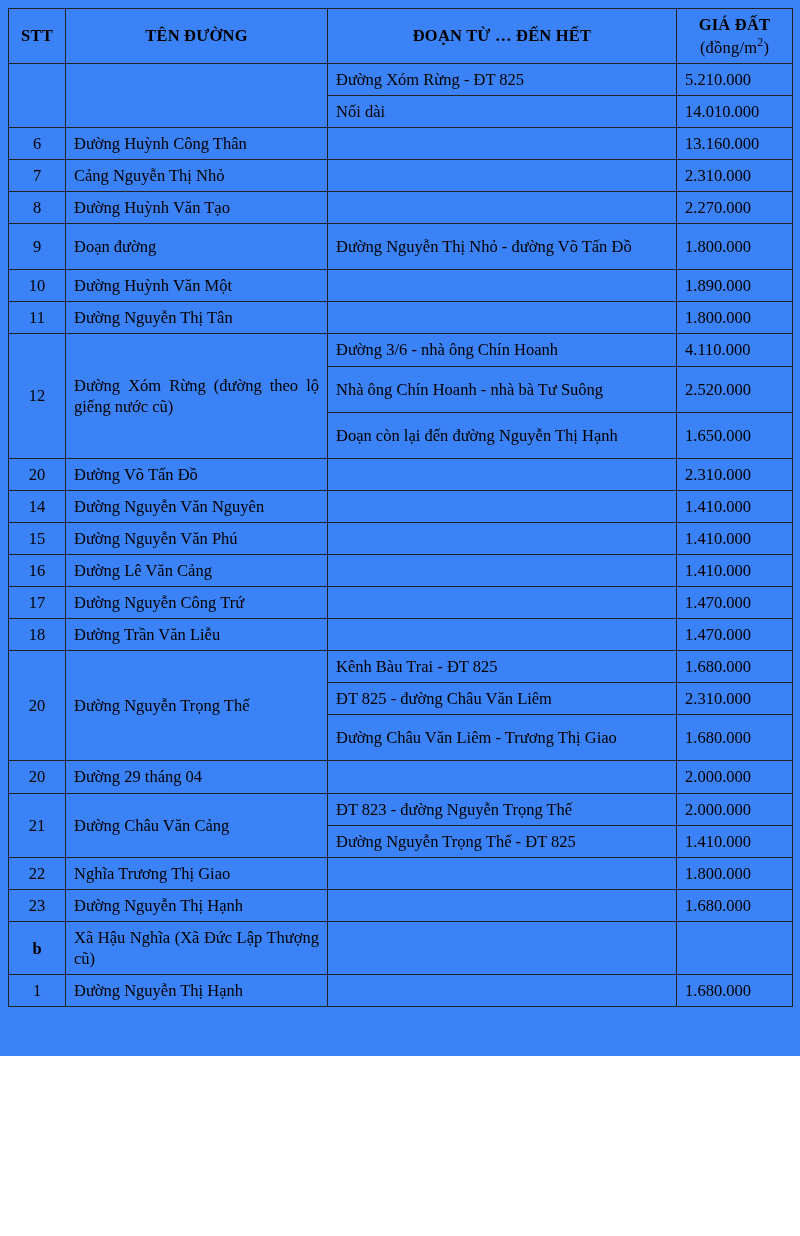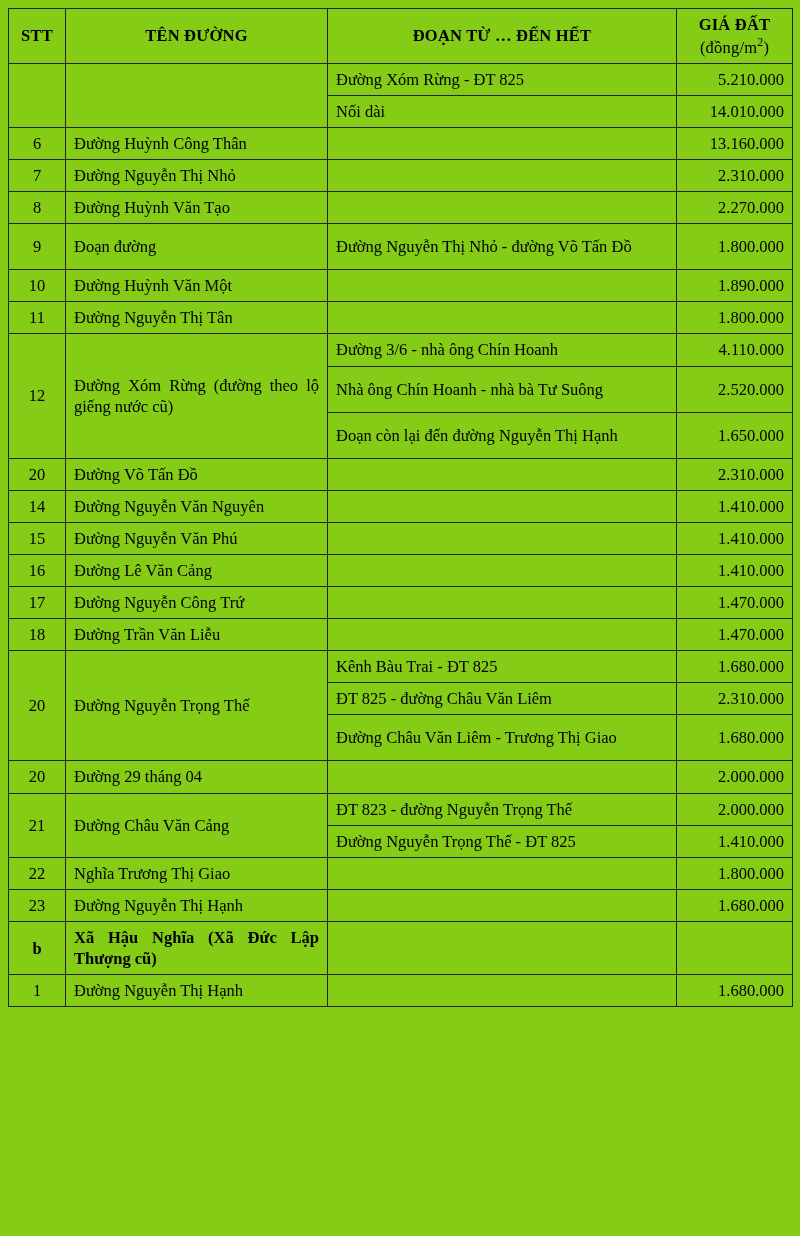--- a/index.html
+++ b/index.html
@@ -10,22 +10,22 @@
   body {
     width: 800px;
     height: 1236px;
     overflow: hidden;
     font-family: "Liberation Serif", "DejaVu Serif", serif;
     color: #000000;
   }
   .page {
     position: relative;
     width: 800px;
-    height: 1236px;
-    background: #84cc16;
+    height: 1056px;
+    background: #3b82f6;
     box-sizing: border-box;
   }
   table.price-table {
     position: absolute;
     left: 8px;
     top: 8px;
     width: 784px;
     border-collapse: collapse;
     table-layout: fixed;
     font-size: 16.5px;
@@ -59,27 +59,27 @@
   td.stt {
     text-align: center;
     font-size: 16.5px;
   }
   td.stt.bold { font-weight: bold; }
   td.name {
     text-align: justify;
     text-align-last: left;
     hyphens: none;
   }
-  td.name.bold { font-weight: bold; }
+  td.name.bold { font-weight: normal; }
   td.seg {
     text-align: justify;
     text-align-last: left;
   }
   td.val {
-    text-align: right;
+    text-align: left;
     white-space: nowrap;
     padding-right: 10px;
   }
   .r-tall td { height: 46px; }
 </style>
 </head>
 <body>
 
 <div class="page">
 
@@ -117,21 +117,21 @@
       </tr>
 
       <tr>
         <td class="stt">6</td>
         <td class="name">Đường Huỳnh Công Thân</td>
         <td class="seg"></td>
         <td class="val">13.160.000</td>
       </tr>
       <tr>
         <td class="stt">7</td>
-        <td class="name">Đường Nguyễn Thị Nhỏ</td>
+        <td class="name">Cảng Nguyễn Thị Nhỏ</td>
         <td class="seg"></td>
         <td class="val">2.310.000</td>
       </tr>
       <tr>
         <td class="stt">8</td>
         <td class="name">Đường Huỳnh Văn Tạo</td>
         <td class="seg"></td>
         <td class="val">2.270.000</td>
       </tr>
 

